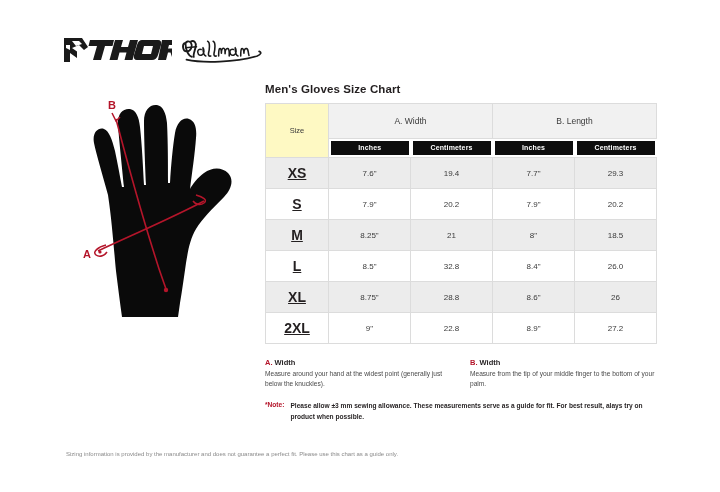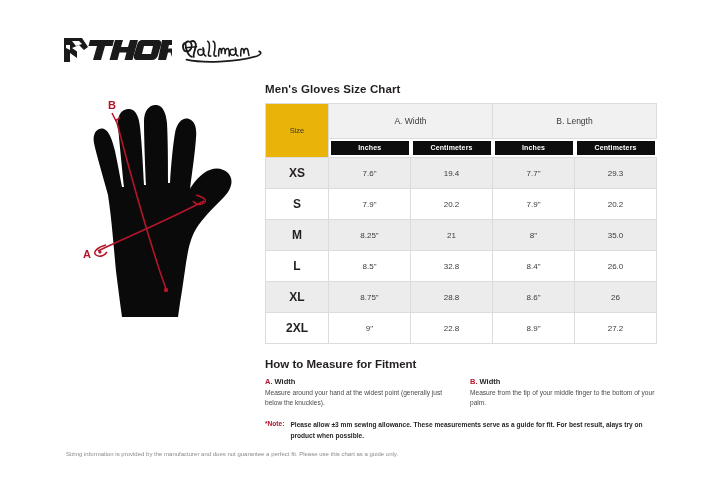--- a/index.html
+++ b/index.html
@@ -74,21 +74,21 @@
   table.size-table td,
   table.size-table th {
     border: 1px solid #dcdcdc;
     text-align: center;
     vertical-align: middle;
     font-weight: normal;
     color: #3a3a3a;
     padding: 0;
   }
   th.size-head {
-    background: #eab308;
+    background: #fef9c3;
     font-weight: bold;
     font-size: 7.5px;
     color: #231f20;
     width: 62px;
     height: 53px;
   }
   th.group-head {
     background: #f1f1f1;
     font-weight: bold;
     font-size: 8.5px;
@@ -113,21 +113,22 @@
     letter-spacing: 0.15px;
   }
   tbody td {
     height: 30px;
     font-size: 8px;
     color: #4a4a4a;
   }
   tbody td.size-cell {
     font-weight: bold;
     color: #231f20;
-    font-size: 12px;
+    font-size: 14px;
+    text-decoration: underline;
   }
   tbody tr.striped td {
     background: #ececec;
   }
   tbody tr.plain td {
     background: #ffffff;
   }
 
   
   #fitment {
@@ -337,21 +338,21 @@
         <td>7.9"</td>
         <td>20.2</td>
         <td>7.9"</td>
         <td>20.2</td>
       </tr>
       <tr class="striped">
         <td class="size-cell">M</td>
         <td>8.25"</td>
         <td>21</td>
         <td>8"</td>
-        <td>35.0</td>
+        <td>18.5</td>
       </tr>
       <tr class="plain">
         <td class="size-cell">L</td>
         <td>8.5"</td>
         <td>32.8</td>
         <td>8.4"</td>
         <td>26.0</td>
       </tr>
       <tr class="striped">
         <td class="size-cell">XL</td>
@@ -364,21 +365,20 @@
         <td class="size-cell">2XL</td>
         <td>9"</td>
         <td>22.8</td>
         <td>8.9"</td>
         <td>27.2</td>
       </tr>
     </tbody>
   </table>
 
   <div id="fitment">
-    <h2 id="fitment-title">How to Measure for Fitment</h2>
 
     <div class="measure-cols">
       <div class="measure-col">
         <div class="measure-head">
           <span class="tag">A.</span>
           <span>Width</span>
         </div>
         <div class="measure-body">Measure around your hand at the widest point (generally just below the knuckles).</div>
       </div>
 

